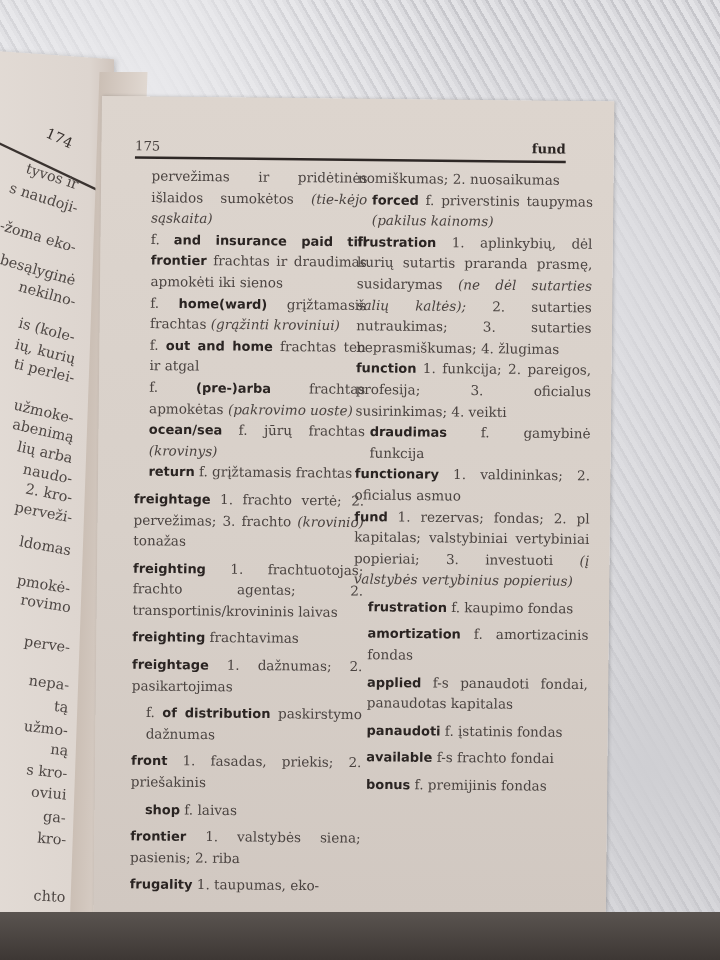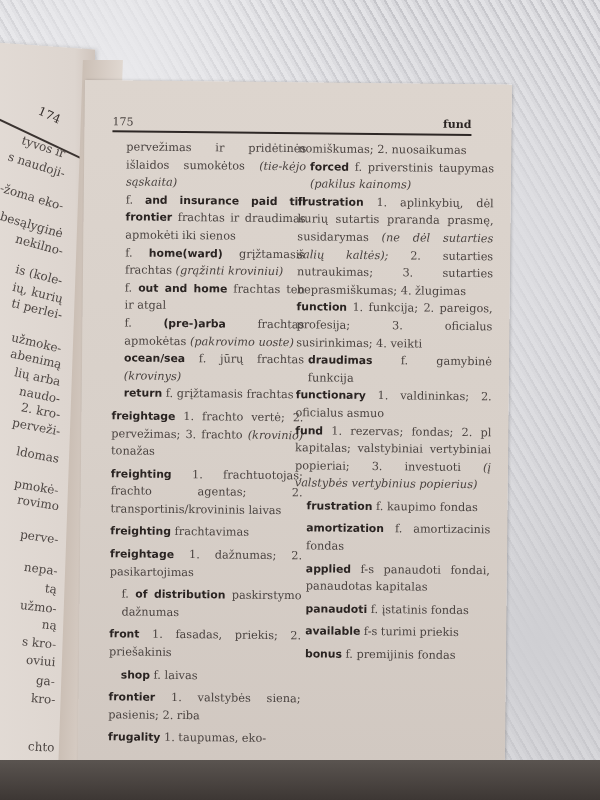--- a/index.html
+++ b/index.html
@@ -114,17 +114,17 @@
       <p class="e sub"><span class="hw">forced</span> <span>f. priverstinis taupymas</span> <span class="it">(pakilus kainoms)</span></p>
       <p class="e"><span class="hw">frustration</span> <span>1. aplinkybių, dėl kurių sutartis praranda prasmę, susidarymas</span> <span class="it">(ne dėl sutarties šalių kaltės);</span> <span>2. sutarties nutraukimas; 3. sutarties beprasmiškumas; 4. žlugimas</span></p>
       <p class="e"><span class="hw">function</span> <span>1. funkcija; 2. pareigos, profesija; 3. oficialus susirinkimas; 4. veikti</span></p>
       <p class="e sub"><span class="hw">draudimas</span> <span>f. gamybinė funkcija</span></p>
       <p class="e"><span class="hw">functionary</span> <span>1. valdininkas; 2. oficialus asmuo</span></p>
       <p class="e"><span class="hw">fund</span> <span>1. rezervas; fondas; 2. pl kapitalas; valstybiniai vertybiniai popieriai; 3. investuoti</span> <span class="it">(į valstybės vertybinius popierius)</span></p>
       <p class="e sub gap"><span class="hw">frustration</span> <span>f. kaupimo fondas</span></p>
       <p class="e sub gap"><span class="hw">amortization</span> <span>f. amortizacinis fondas</span></p>
       <p class="e sub gap"><span class="hw">applied</span> <span>f-s panaudoti fondai, panaudotas kapitalas</span></p>
       <p class="e sub gap"><span class="hw">panaudoti</span> <span>f. įstatinis fondas</span></p>
-      <p class="e sub gap"><span class="hw">available</span> <span>f-s turimi priekis</span></p>
+      <p class="e sub gap"><span class="hw">available</span> <span>f-s frachto fondai</span></p>
       <p class="e sub gap"><span class="hw">bonus</span> <span>f. premijinis fondas</span></p>
     </div>
 </div>
 <div class="rug-shadow"></div>
 
 </body></html>

